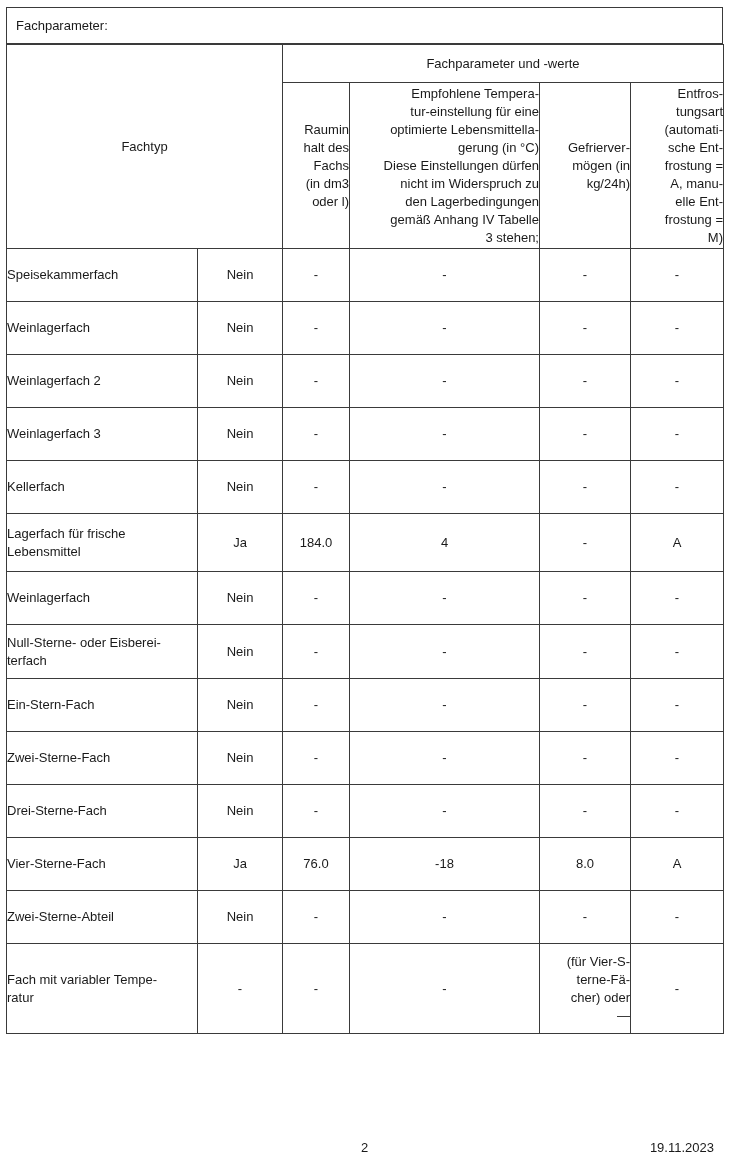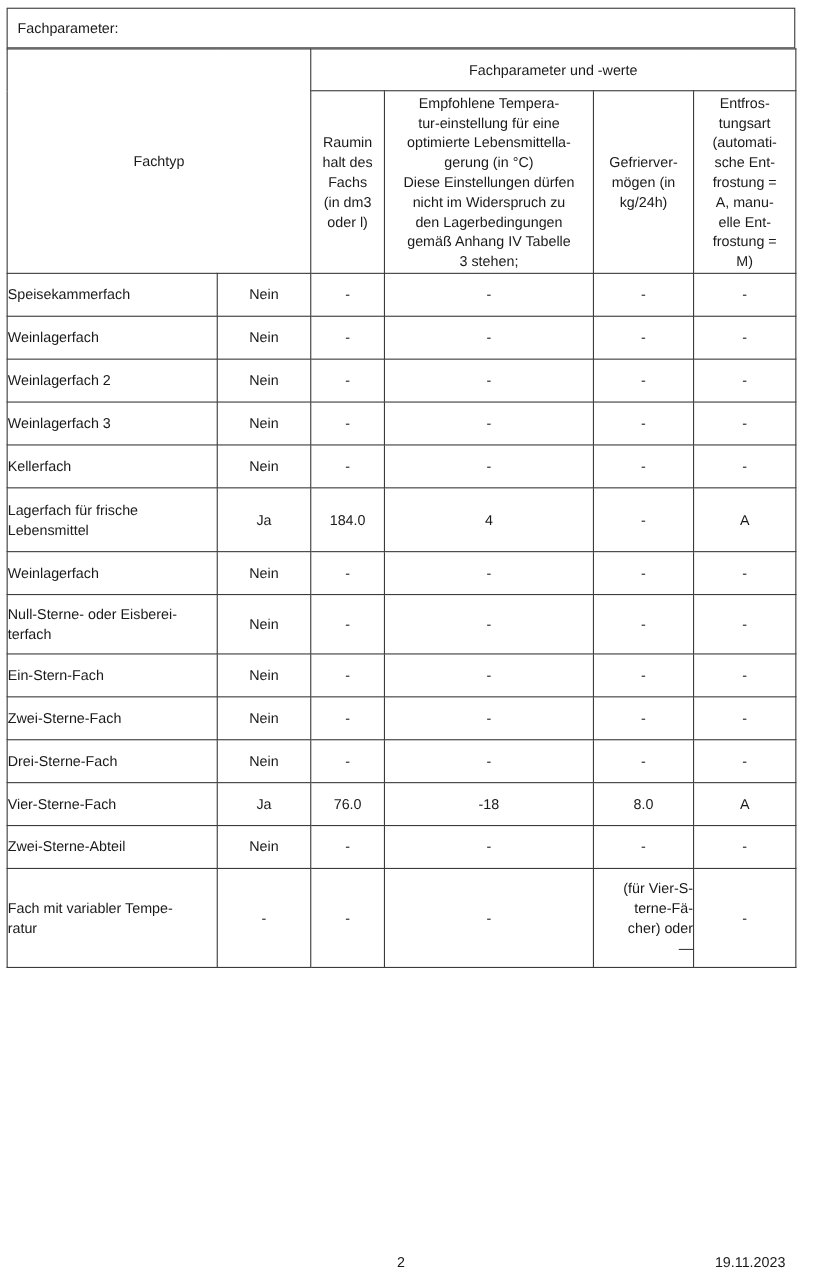--- a/index.html
+++ b/index.html
@@ -45,22 +45,23 @@
   }
   td.th {
     text-align: center;
     white-space: pre-line;
   }
   tr.group-row { height: 38px; }
   tr.colh-row { height: 166px; }
   td.colh {
     vertical-align: top;
     padding-top: 10px;
-  }
-  tr.row { height: 39px; }
+    text-align: right;
+  }
+  tr.row { height: 53px; }
   tr.row-tall { height: 58px; }
   tr.row-tall2 { height: 54px; }
   tr.row-last { height: 90px; }
   td.c-label {
     text-align: left;
     padding: 4px 8px;
     white-space: pre-line;
   }
   td.c-val { text-align: center; }
   td.c-left {

